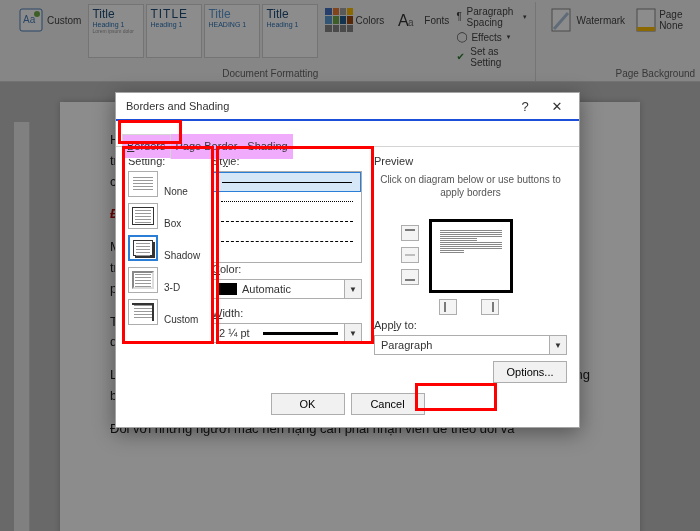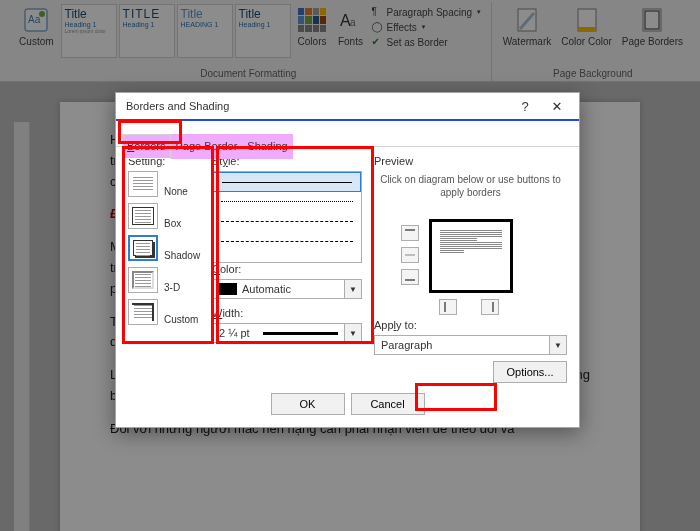--- a/index.html
+++ b/index.html
@@ -3,21 +3,21 @@
 <meta charset="utf-8">
 <style>
 * { box-sizing: border-box; margin: 0; padding: 0; font-family: "Segoe UI", Tahoma, sans-serif; }
 body { width: 700px; height: 531px; overflow: hidden; background: #e6e6e6; position: relative; }
 
 
 .ribbon { background: #f5f5f5; border-bottom: 1px solid #d0d0d0; height: 82px; display: flex; padding: 2px 6px 0; }
 .rgroup { border-right: 1px solid #d6d6d6; padding: 2px 8px 0; display: flex; flex-direction: column; align-items: center; }
 .rgroup-items { display: flex; gap: 4px; align-items: flex-start; height: 62px; }
 .rgroup-title { font-size: 10px; color: #666; padding-top: 2px; }
-.ritem { display: flex; flex-direction: column; align-items: center; font-size: 10px; color: #444; gap: 2px; cursor: pointer; padding: 2px 3px; }
+.ritem { display: flex; flex-direction: row; align-items: center; font-size: 10px; color: #444; gap: 2px; cursor: pointer; padding: 2px 3px; }
 .ricon { width: 28px; height: 28px; display: flex; align-items: center; justify-content: center; }
 .styleset { display: flex; gap: 2px; }
 .style-card { width: 56px; height: 54px; border: 1px solid #d4d4d4; background: #fff; font-size: 8px; padding: 3px; line-height: 1.1; overflow: hidden; cursor: pointer; }
 .style-card .t { font-size: 12px; color: #1f4e79; font-weight: 500; }
 .style-card .h { font-size: 7px; color: #2e74b5; }
 .colorgrid { width: 28px; height: 24px; display: grid; grid-template: repeat(3,1fr)/repeat(4,1fr); gap: 1px; }
 .colorgrid span { background: #888; }
 .colorgrid span:nth-child(1){background:#4472c4}.colorgrid span:nth-child(2){background:#ed7d31}.colorgrid span:nth-child(3){background:#a5a5a5}.colorgrid span:nth-child(4){background:#ffc000}.colorgrid span:nth-child(5){background:#5b9bd5}.colorgrid span:nth-child(6){background:#70ad47}.colorgrid span:nth-child(7){background:#255e91}.colorgrid span:nth-child(8){background:#9e480e}
 .opts { display: flex; flex-direction: column; font-size: 10px; color: #444; justify-content: flex-start; gap: 3px; padding-top: 2px; }
 .opt-row { display: flex; align-items: center; gap: 3px; cursor: pointer; }
@@ -151,21 +151,21 @@
             <span>Paragraph Spacing</span>
             <span style="font-size:7px;margin-left:2px">▾</span>
           </div>
         <div class="opt-row">
             <span class="g">◯</span>
             <span>Effects</span>
             <span style="font-size:7px;margin-left:2px">▾</span>
           </div>
         <div class="opt-row">
             <span class="g" style="color:#2e7d32">✔</span>
-            <span>Set as Border</span>
+            <span>Set as Setting</span>
           </div>
       </div>
     </div>
     <div class="rgroup-title">Document Formatting</div>
   </div>
   <div class="rgroup" style="border-right:none">
     <div class="rgroup-items">
       <div class="ritem">
         <div class="ricon">
             <svg width="22" height="26">
@@ -175,21 +175,21 @@
           </div>
         <span>Watermark</span>
       </div>
       <div class="ritem">
         <div class="ricon">
             <svg width="22" height="26">
               <rect x="2" y="2" width="18" height="22" fill="#fff" stroke="#888"></rect>
               <rect x="2" y="20" width="18" height="4" fill="#ffc000"></rect>
             </svg>
           </div>
-        <span>Color Color</span>
+        <span>Page None</span>
       </div>
       <div class="ritem">
         <div class="ricon">
             <svg width="22" height="26">
               <rect x="2" y="2" width="18" height="22" fill="#fff" stroke="#888"></rect>
               <rect x="4" y="4" width="14" height="18" fill="none" stroke="#333"></rect>
             </svg>
           </div>
         <span>Page Borders</span>
       </div>

